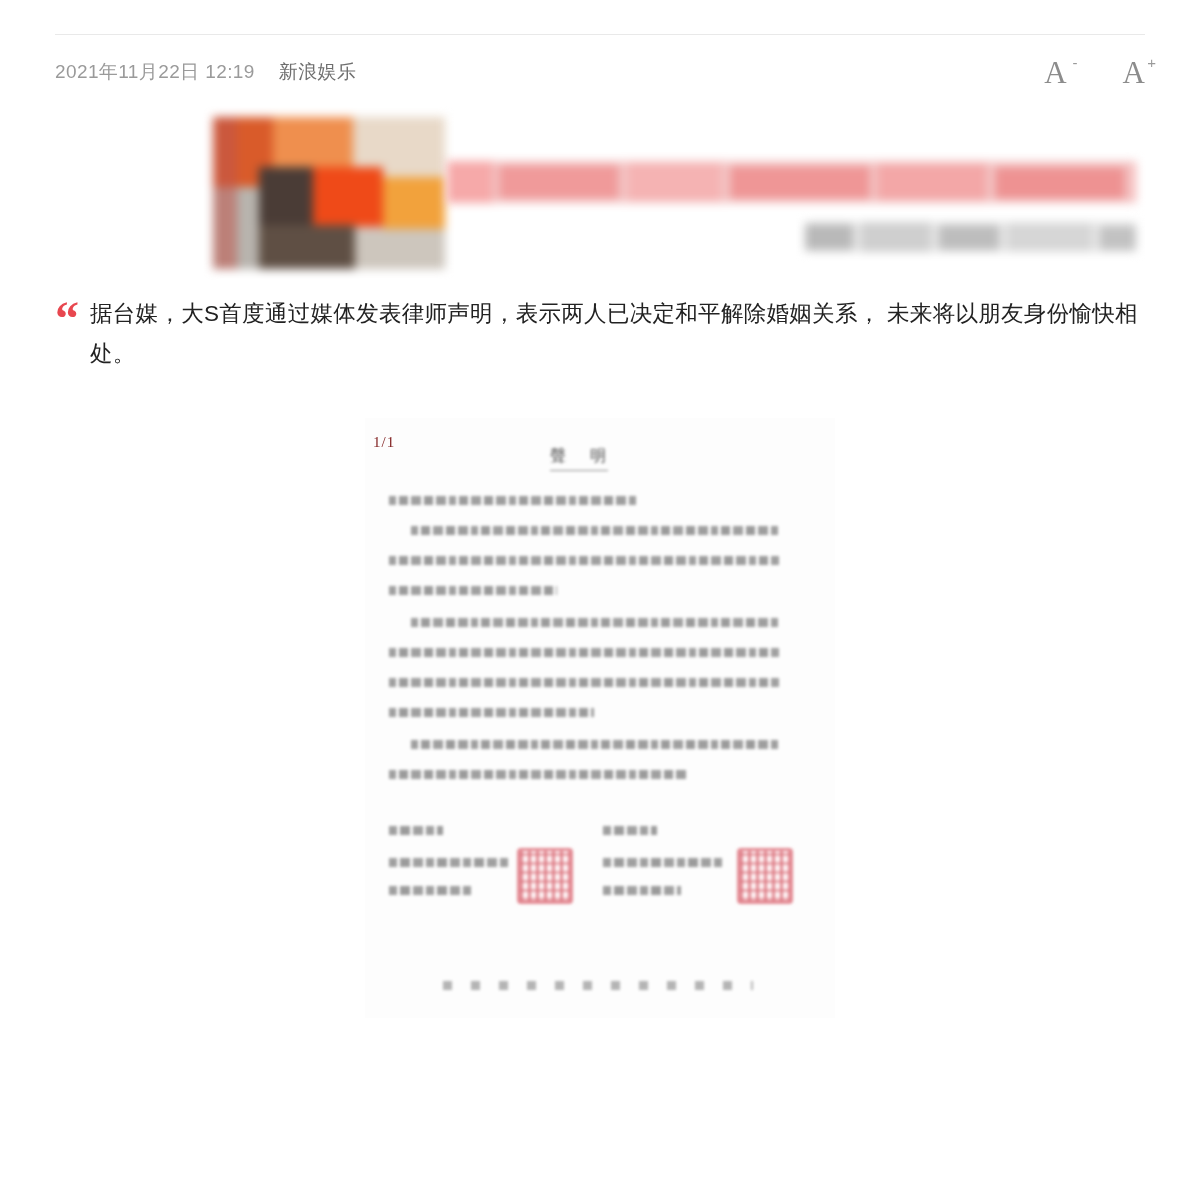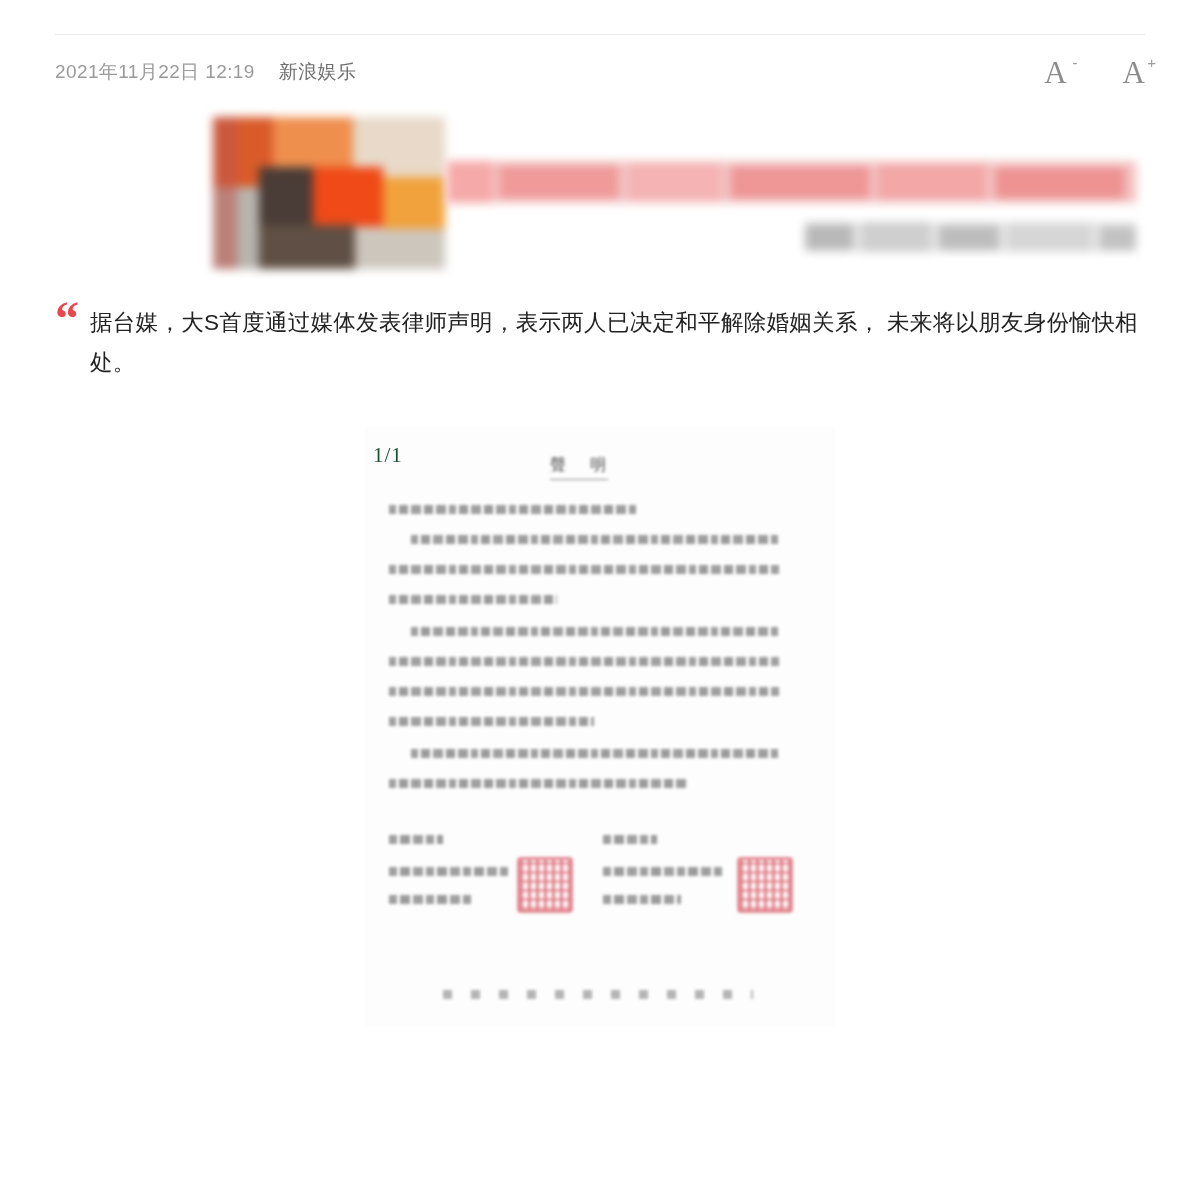--- a/index.html
+++ b/index.html
@@ -134,37 +134,36 @@
     margin-right: 14px;
     flex: 0 0 auto;
     padding-top: 6px;
     letter-spacing: -3px;
   }
   .quote-text {
     font-size: 22.5px;
     line-height: 1.78;
     color: #222;
     letter-spacing: 0.3px;
-    margin-top: 9px;
   }
 
   
   .doc-wrap {
     position: relative;
     margin: 44px auto 0 auto;
     width: 470px;
     height: 600px;
     background: #fdfdfd;
   }
   .doc-pageno {
     position: absolute;
     left: 8px;
     top: 16px;
-    font-size: 21px;
-    color: #14532d;
+    font-size: 15px;
+    color: #7f1d1d;
     font-family: "Liberation Serif", serif;
     letter-spacing: 1px;
   }
   .doc-inner {
     position: absolute;
     left: 0; top: 0; right: 0; bottom: 0;
     filter: blur(1.35px);
   }
   .doc-title {
     position: absolute;

